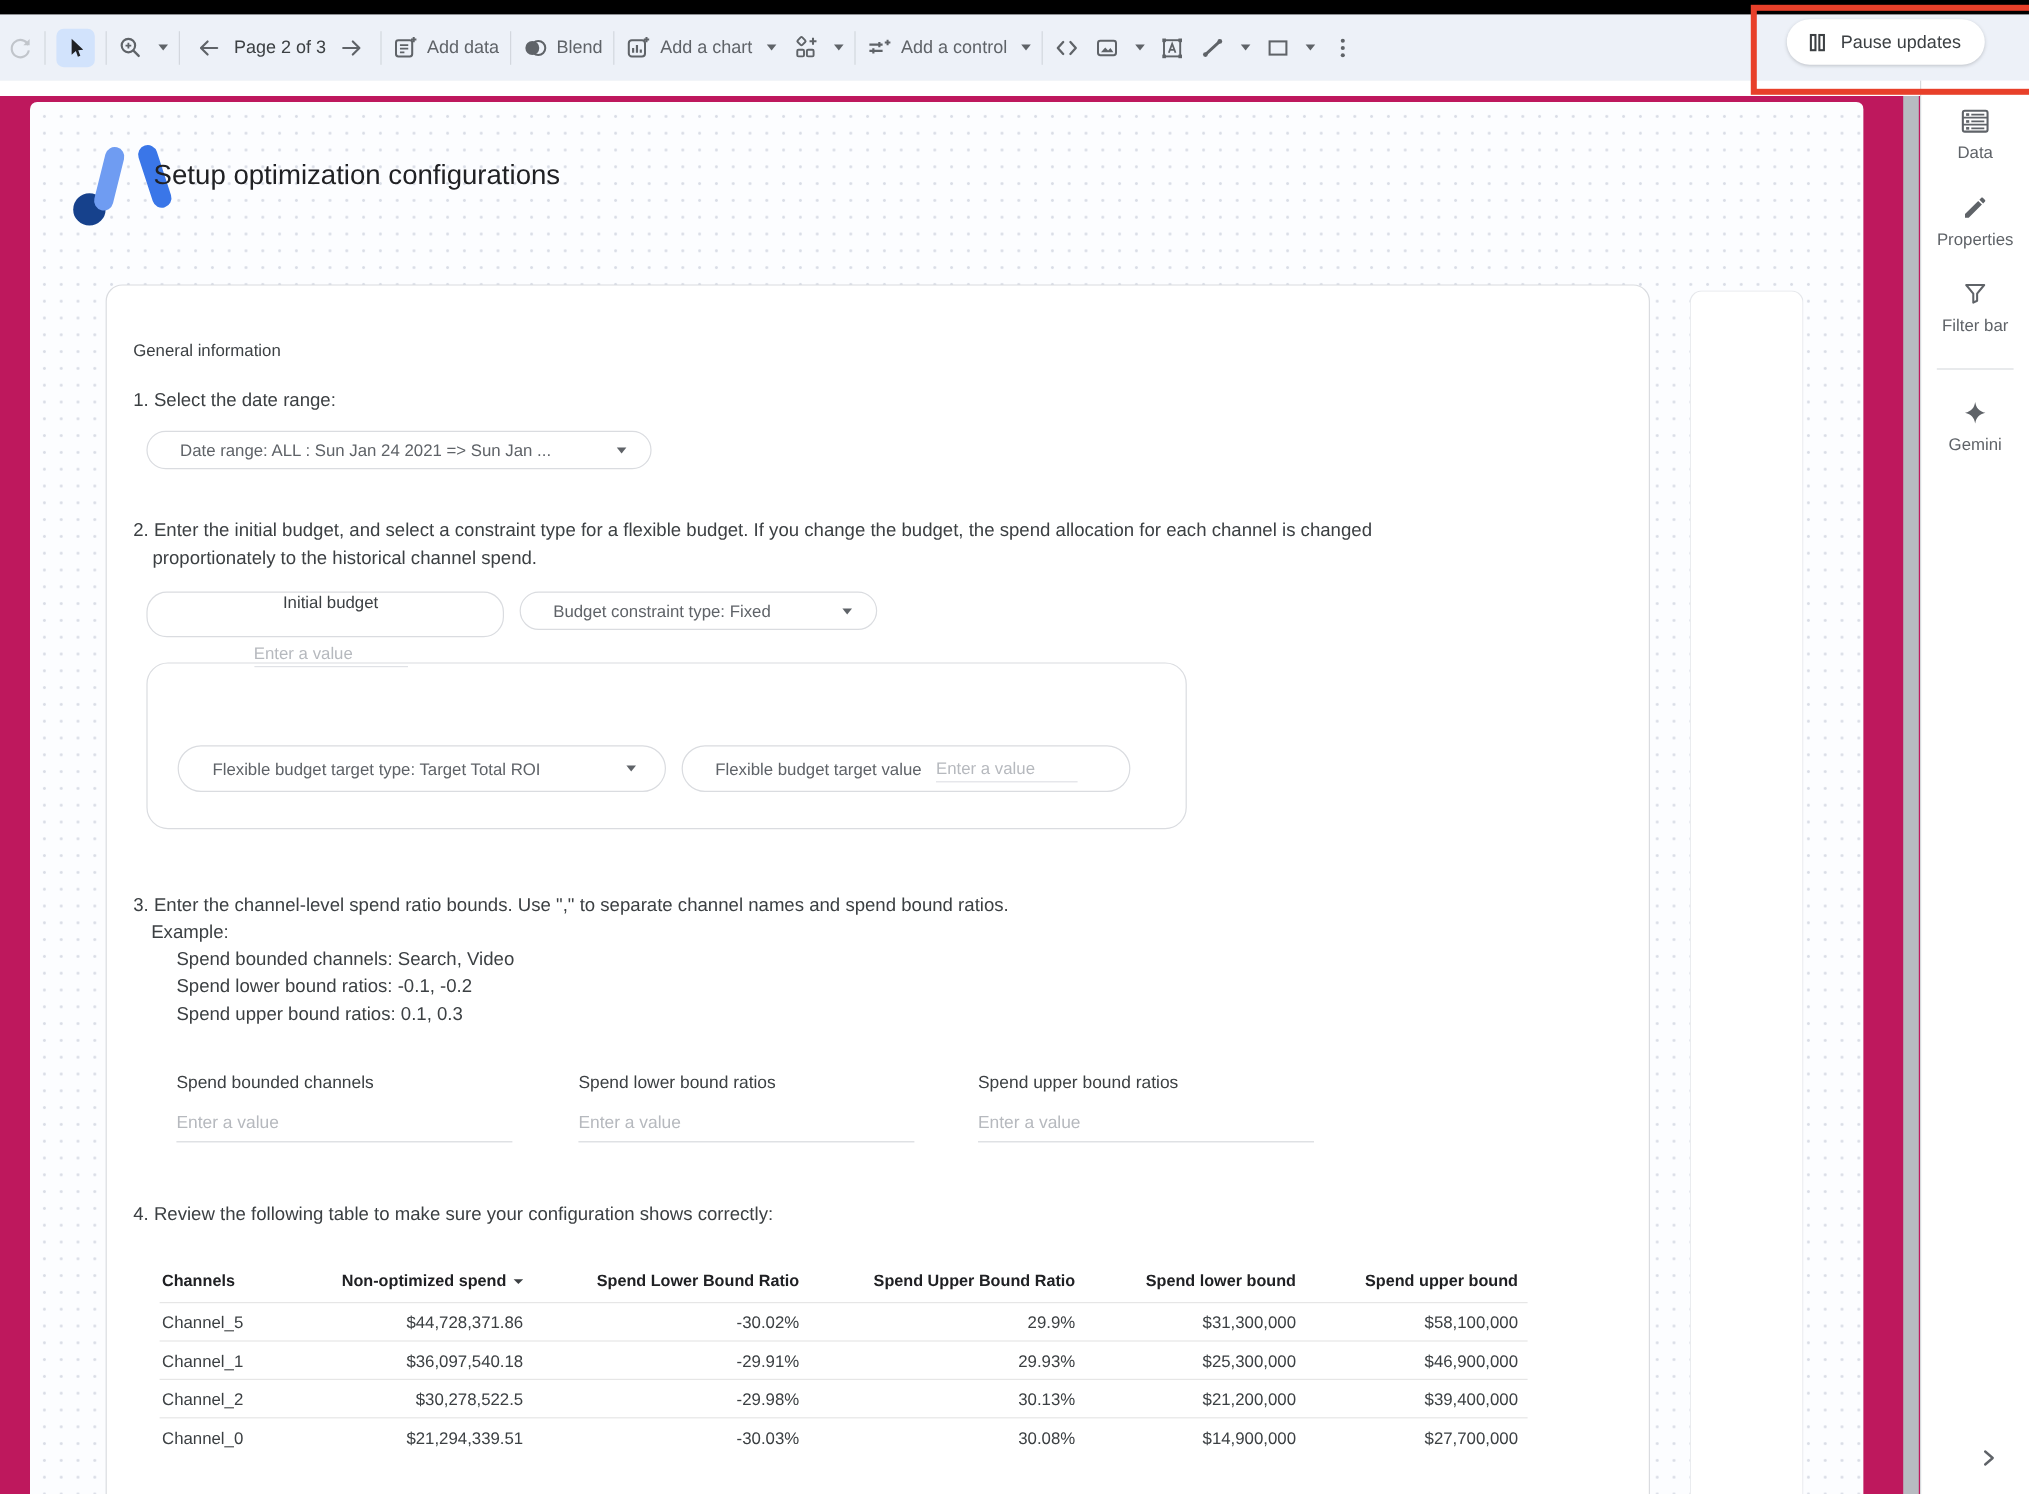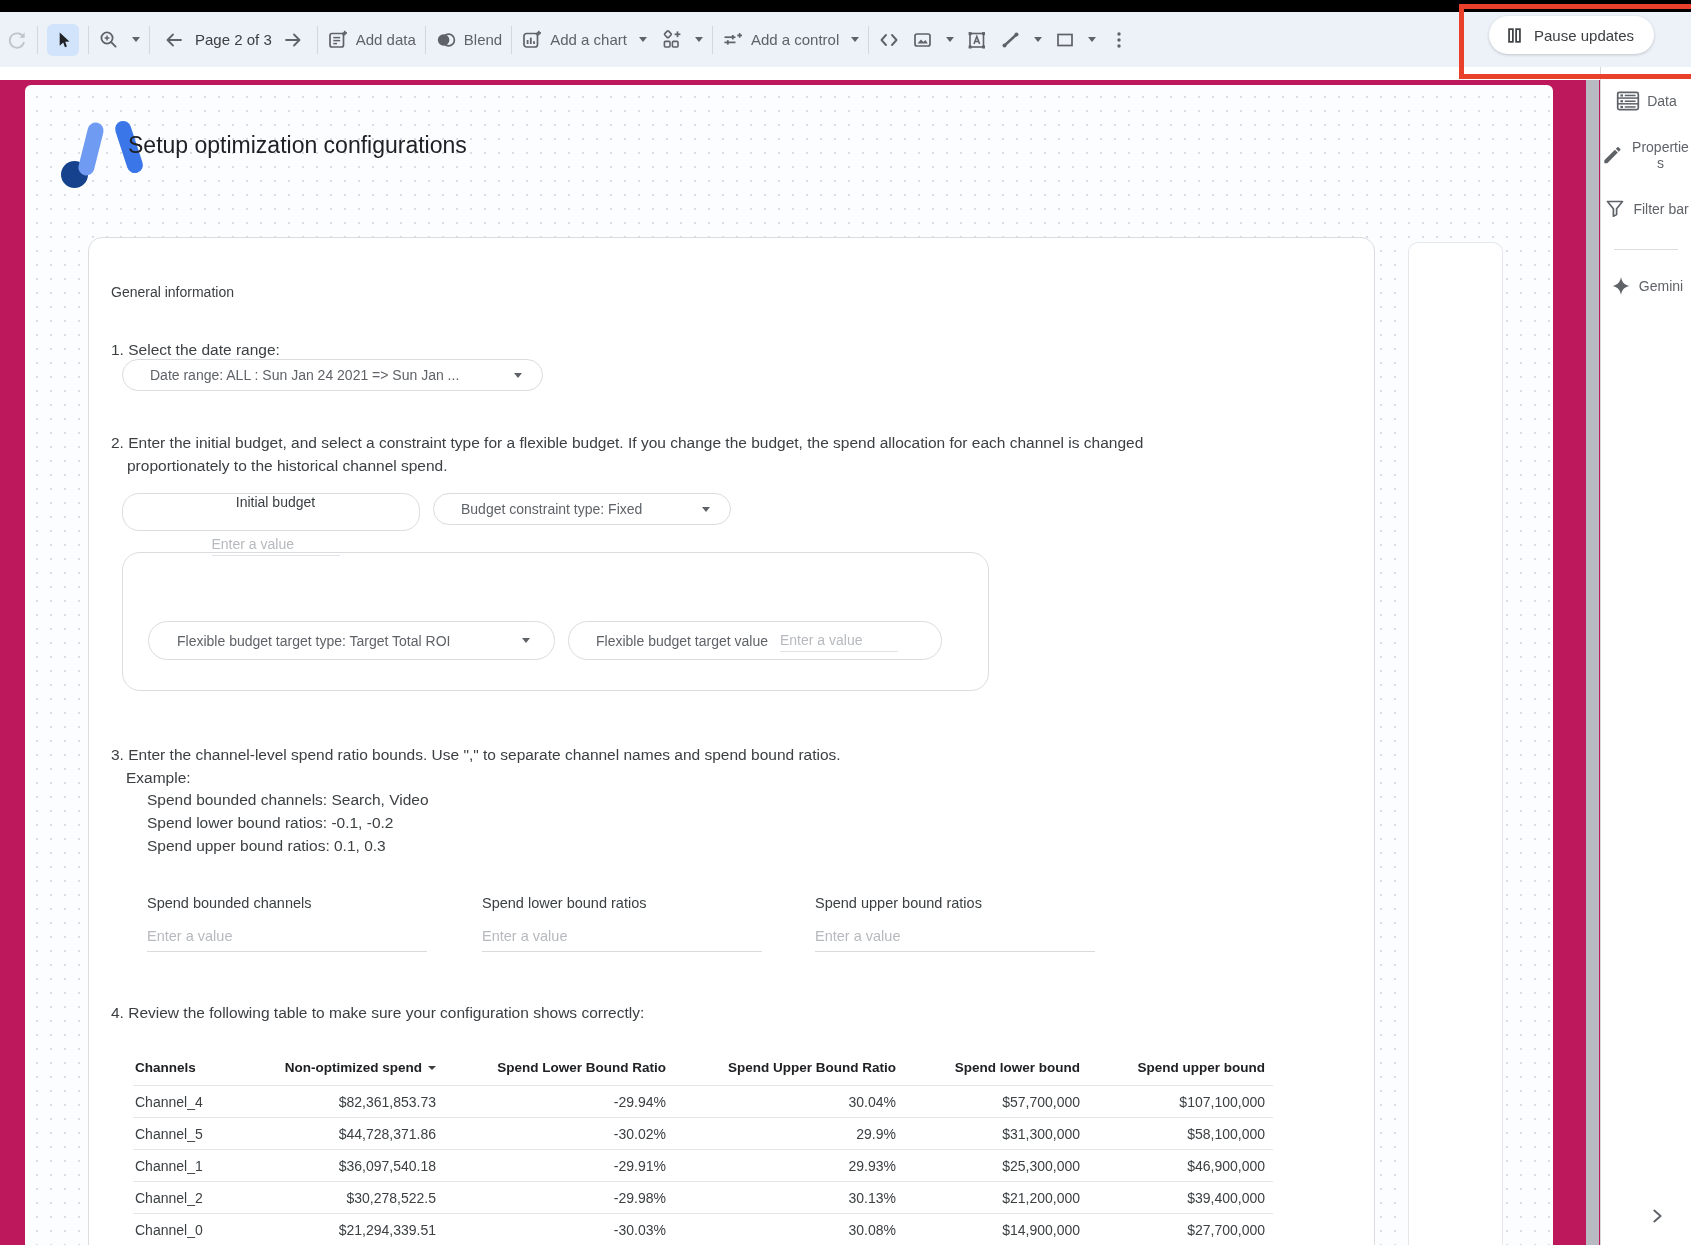--- a/index.html
+++ b/index.html
@@ -89,21 +89,21 @@
   .num { text-align:right; }
   .sort-caret { width:0; height:0; border-left:4px solid transparent; border-right:4px solid transparent;
                 border-top:4.5px solid #3c4043; display:inline-block; margin-left:6px; vertical-align:middle; }
   .thead { margin-bottom:5px; }
 
   
   .vscroll { position:absolute; left:1586px; top:71px; width:13px; height:1174px; background:#b7bbc1; z-index:2; }
   .right-panel { position:absolute; left:1600px; top:67px; width:91px; height:1178px; background:#fff;
                  border-left:1px solid #d7dadd; z-index:3; display:flex; flex-direction:column; align-items:center;
                  padding-top:22px; }
-  .rp-item { display:flex; flex-direction:row; align-items:center; gap:6px; margin-bottom:26px; }
+  .rp-item { display:flex; flex-direction:column; align-items:center; gap:6px; margin-bottom:26px; }
   .rp-label { font-size:14px; color:#5f6368; max-width:66px; text-align:center; overflow-wrap:anywhere; line-height:16px; }
   .rp-div { width:64px; height:1px; background:#dadce0; margin:2px 0 24px 0; }
   .rp-chevron { position:absolute; left:47px; bottom:16px; }
 </style>
 </head>
 <body>
 
 <div class="top-black"></div>
 
 <div class="toolbar">
@@ -265,21 +265,21 @@
       <div class="logo-dot"></div>
       <div class="logo-bar a"></div>
       <div class="logo-bar b"></div>
     </div>
     <div class="report-title">Setup optimization configurations</div>
 
     <div class="side-card"></div>
 
     <div class="main-card">
       <div class="abs h-general">General information</div>
-      <div class="abs step-label" style="left:22px; top:87px;margin-top:16px;">1. Select the date range:</div>
+      <div class="abs step-label" style="left:22px; top:87px;">1. Select the date range:</div>
 
       <div class="abs pill date-pill">
         <span>Date range: ALL : Sun Jan 24 2021 =&gt; Sun Jan ...</span>
         <span class="caret"></span>
       </div>
 
       <div class="abs step2">2. Enter the initial budget, and select a constraint type for a flexible budget. If you change the budget, the spend allocation for each channel is changed proportionately to the historical channel spend.</div>
 
       <div class="abs pill pill-initial">
         <span class="pill-label">Initial budget</span>
@@ -327,28 +327,20 @@
       <div class="abs ctable">
         <div class="thead">
           <div class="hcell">Channels</div>
           <div class="hcell num"><span>Non-optimized spend</span><span class="sort-caret"></span></div>
           <div class="hcell num">Spend Lower Bound Ratio</div>
           <div class="hcell num">Spend Upper Bound Ratio</div>
           <div class="hcell num">Spend lower bound</div>
           <div class="hcell num">Spend upper bound</div>
         </div>
         <div>
-            <div class="trow">
-              <div class="tcell">Channel_4</div>
-              <div class="tcell num">$82,361,853.73</div>
-              <div class="tcell num">-29.94%</div>
-              <div class="tcell num">30.04%</div>
-              <div class="tcell num">$57,700,000</div>
-              <div class="tcell num">$107,100,000</div>
-            </div>
             <div class="trow">
               <div class="tcell">Channel_5</div>
               <div class="tcell num">$44,728,371.86</div>
               <div class="tcell num">-30.02%</div>
               <div class="tcell num">29.9%</div>
               <div class="tcell num">$31,300,000</div>
               <div class="tcell num">$58,100,000</div>
             </div>
             <div class="trow">
               <div class="tcell">Channel_1</div>

